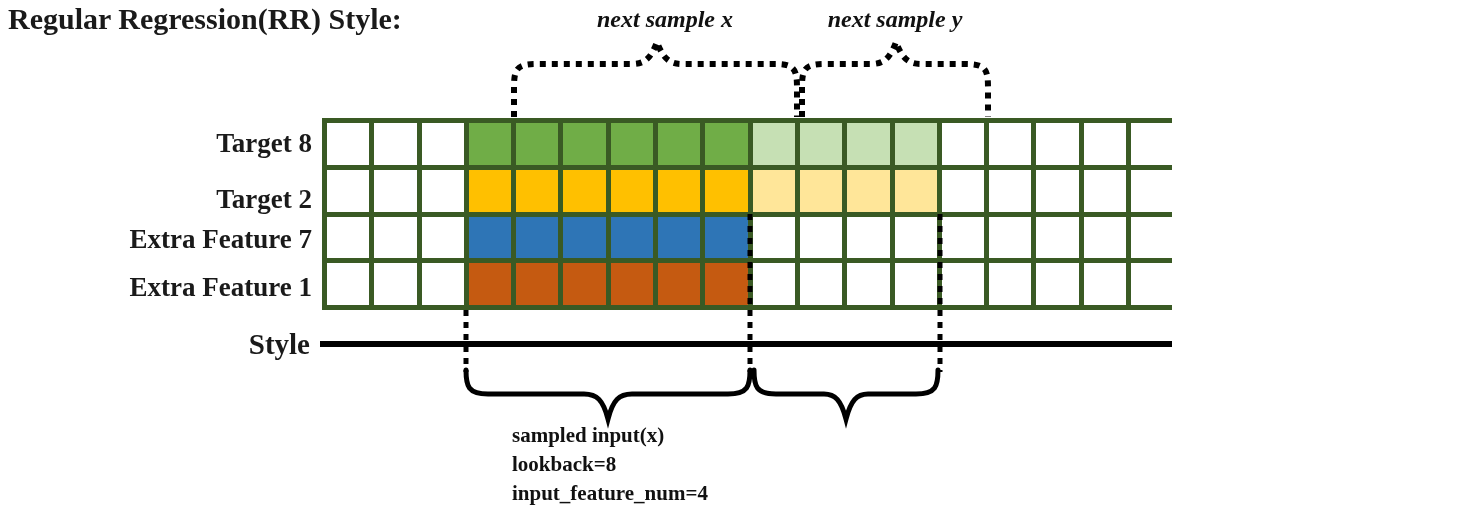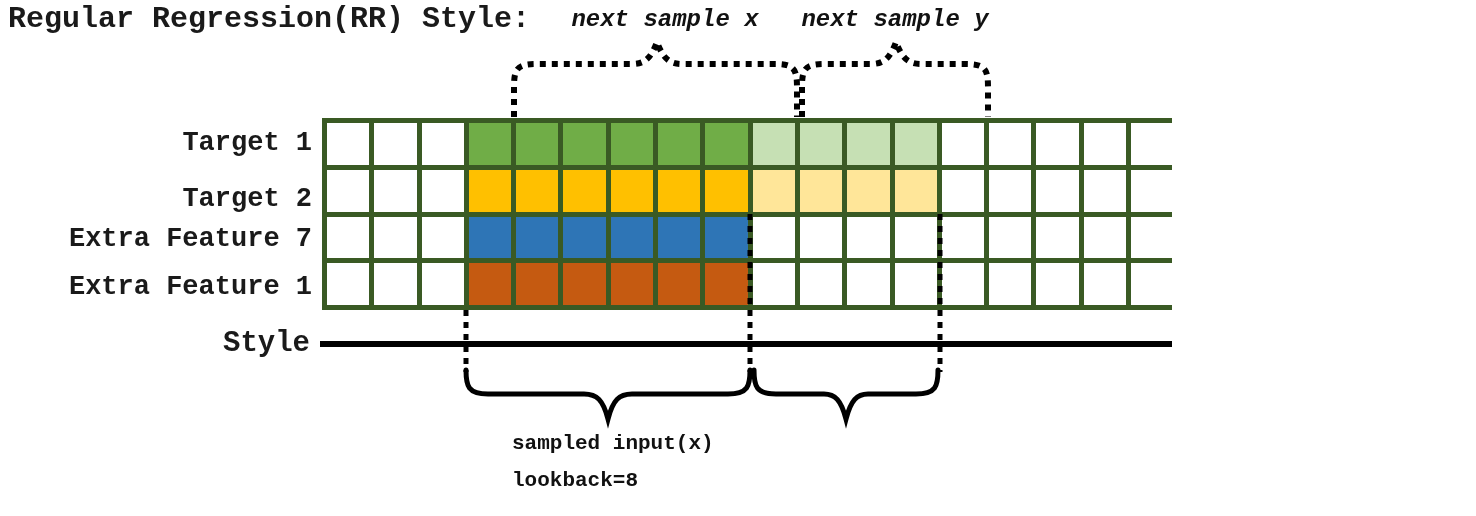--- a/index.html
+++ b/index.html
@@ -1,20 +1,20 @@
 <!DOCTYPE html>
 <html><head>
 <meta charset="utf-8">
 <style>
   html,body{margin:0;padding:0;background:#ffffff;}
   .canvas{
     position:relative;
     width:1172px;height:516px;
     background:#ffffff;
-    font-family:Liberation Mono, monospace;
+    font-family:Liberation Serif, serif;
     overflow:hidden;
   }
   .title{
     position:absolute;left:8px;top:2px;
     font-size:30px;font-weight:700;color:#1a1a1a;
     letter-spacing:0px;white-space:nowrap;
   }
   .row-label{
     position:absolute;left:0;width:312px;height:34px;
     text-align:right;font-size:27px;font-weight:700;color:#1a1a1a;
@@ -36,33 +36,33 @@
     grid-template-rows:repeat(4,1fr);
     gap:5px;padding:5px;box-sizing:border-box;
   }
   .cell{width:100%;height:100%;}
   .overlay{position:absolute;left:0;top:0;pointer-events:none;}
   .caption{
     position:absolute;top:421px;
     font-size:21px;font-weight:700;color:#111;
     line-height:29px;white-space:nowrap;
   }
-  .caption div{white-space:nowrap;margin-top:8px;}
+  .caption div{white-space:nowrap;}
 </style>
 </head>
 <body>
 
 <div class="canvas">
 
   <div class="title">Regular Regression(RR) Style:</div>
 
   <div class="next-label" style="left:535px;">next sample x</div>
   <div class="next-label" style="left:765px;">next sample y</div>
 
-  <div class="row-label" style="top:126px;">Target 1</div>
+  <div class="row-label" style="top:126px;">Target 8</div>
   <div class="row-label" style="top:182px;">Target 2</div>
   <div class="row-label" style="top:222px;">Extra Feature 7</div>
   <div class="row-label" style="top:270px;">Extra Feature 1</div>
 
   <div class="grid" id="grid" style="background: rgb(58, 90, 36);">
       <div class="cell" style="background: rgb(255, 255, 255);"></div>
       <div class="cell" style="background: rgb(255, 255, 255);"></div>
       <div class="cell" style="background: rgb(255, 255, 255);"></div>
       <div class="cell" style="background: rgb(112, 173, 71);"></div>
       <div class="cell" style="background: rgb(112, 173, 71);"></div>
@@ -187,16 +187,17 @@
 
     <path d="M 754 370 C 754 386, 756 394, 776 394 L 824 394
              C 835 394, 841 400, 846 419
              C 851 400, 857 394, 868 394 L 916 394
              C 936 394, 938 386, 938 370" fill="none" stroke="#000" stroke-width="5" stroke-linecap="round"></path>
   </svg>
 
   <div class="caption" style="left:512px;">
     <div>sampled input(x)</div>
     <div>lookback=8</div>
+    <div>input_feature_num=4</div>
   </div>
 
 
 </div>
 
 </body></html>

